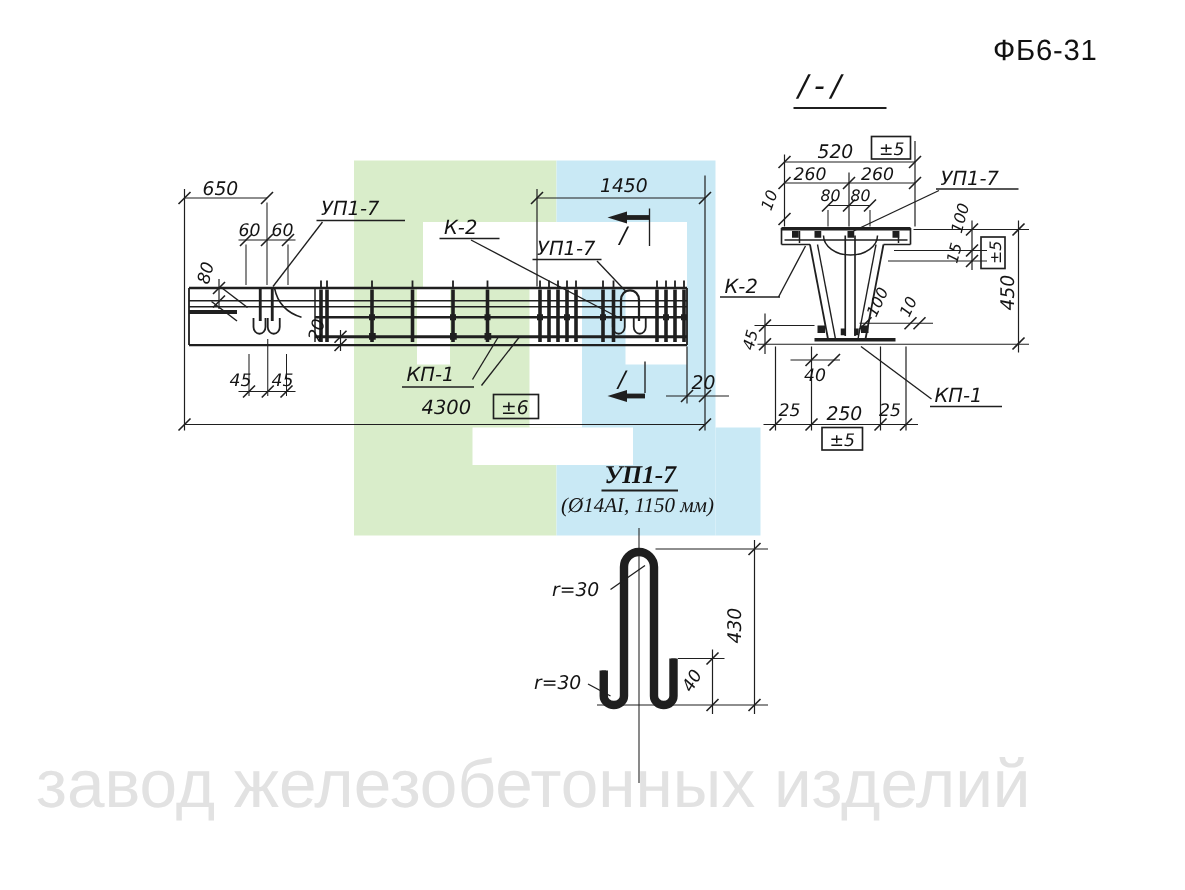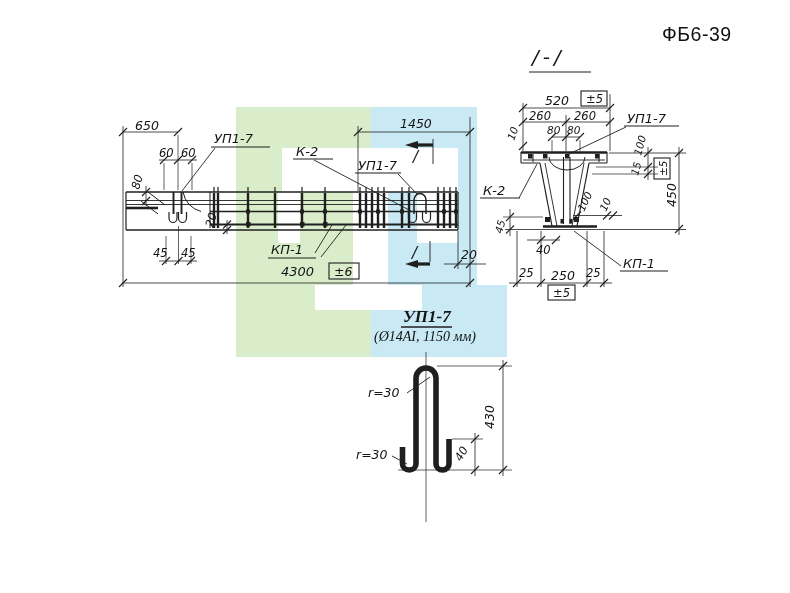--- a/index.html
+++ b/index.html
@@ -31,22 +31,23 @@
 
   <div class="block" style="left:236px;top:107px;width:135px;height:250px;background:#d9edca;"></div>
   <div class="block" style="left:371px;top:107px;width:106px;height:250px;background:#c9e9f5;"></div>
   <div class="block" style="left:477px;top:285px;width:30px;height:72px;background:#c9e9f5;"></div>
   <div class="block" style="left:282px;top:148px;width:176px;height:44px;background:#ffffff;"></div>
   <div class="block" style="left:278px;top:192px;width:22px;height:51px;background:#ffffff;"></div>
   <div class="block" style="left:353px;top:192px;width:35px;height:93px;background:#ffffff;"></div>
   <div class="block" style="left:417px;top:192px;width:41px;height:51px;background:#ffffff;"></div>
   <div class="block" style="left:315px;top:285px;width:107px;height:25px;background:#ffffff;"></div>
 
-
-  <div class="code">ФБ6-39</div>
+  <div class="wm-tag">завод железобетонных изделий</div>
+
+  <div class="code">ФБ6-31</div>
 
   <svg width="790" height="593" viewBox="0 0 790 593">
 
     <g>
 
       <line x1="126" y1="192" x2="458" y2="192" stroke-width="1.7"></line>
       <line x1="126" y1="200.5" x2="458" y2="200.5" stroke-width="0.9"></line>
       <line x1="126" y1="204.5" x2="458" y2="204.5" stroke-width="0.9"></line>
       <line x1="210" y1="211.5" x2="458" y2="211.5" stroke-width="1.6"></line>
       <line x1="210" y1="224.5" x2="458" y2="224.5" stroke-width="2.1"></line>

